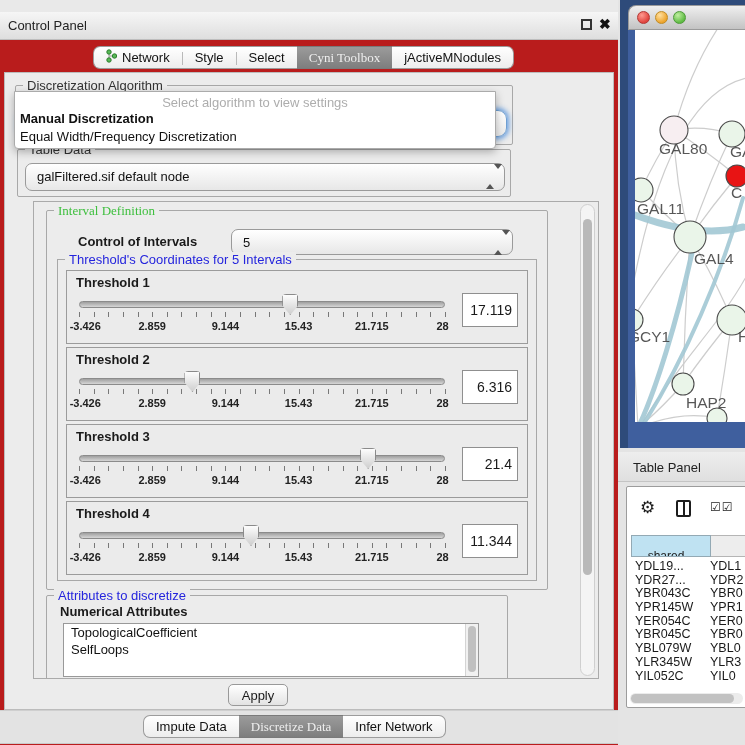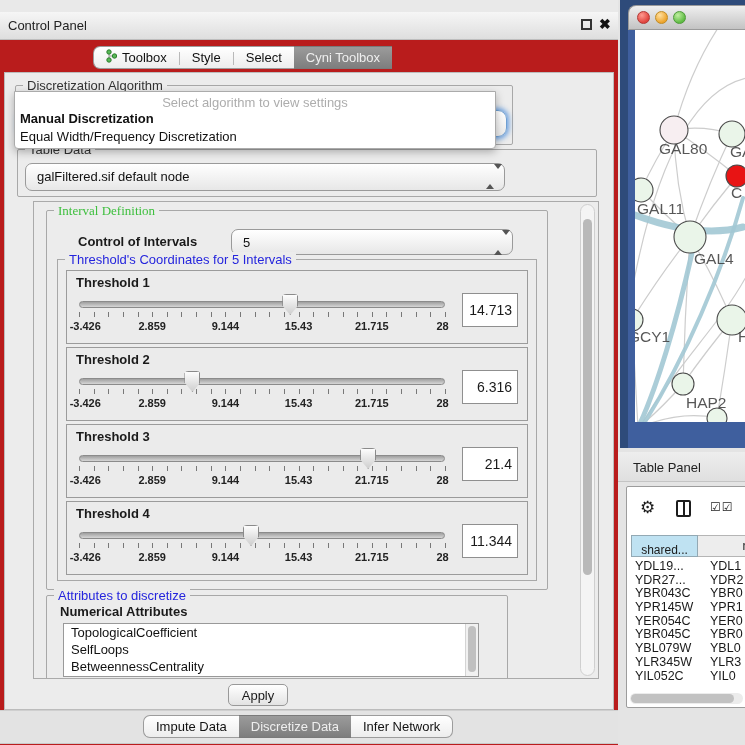--- a/index.html
+++ b/index.html
@@ -16,21 +16,21 @@
   .cp-close { position:absolute; left:599px; top:4px; font-size:14px; font-weight:bold; color:#111; }
 
   .tab-strip { position:absolute; display:flex; height:23px; }
   .top-strip { left:93px; top:34px; }
   .bottom-strip { left:143px; top:703px; }
   .tab { display:flex; align-items:center; gap:5px; padding:0 12px; height:23px;
     background:linear-gradient(#ffffff,#ededed); border-top:1px solid #9c9c9c; border-bottom:1px solid #9c9c9c;
     font-size:13px; color:#111; cursor:default; white-space:nowrap; }
   .tab.first { border-left:1px solid #9c9c9c; border-radius:7px 0 0 7px; }
   .tab.last { border-right:1px solid #9c9c9c; border-radius:0 7px 7px 0; }
-  .tab.sel { background:linear-gradient(#9b9b9b,#7e7e7e); color:#efefef; border-color:#7a7a7a; }
+  .tab.sel { background:linear-gradient(#9b9b9b,#7e7e7e); color:#efefef; border-color:#7a7a7a;font-family:Liberation Serif, serif; }
   .tabsep { width:1px; height:23px; border-top:1px solid #9c9c9c; border-bottom:1px solid #9c9c9c;
     background:linear-gradient(#fff,#ededed); }
   .tabsep::after { content:""; display:block; width:1px; height:13px; margin-top:5px; background:#b9b9b9; }
   .bottom-edge { position:absolute; left:0; top:731px; width:618px; height:1px; background:#c9c9c9; }
   .tabband { position:absolute; left:0; top:698px; width:618px; height:33px; background:#e3e3e3; border-top:1px solid #cfcfcf;}
 
   .cp-content { position:absolute; left:4px; top:60px; width:610px; height:638px;
     background:#ececec; border:1px solid #bcbcbc; }
 
   .group { position:absolute; border:1px solid #a8a8a8; border-radius:2px; }
@@ -44,21 +44,21 @@
     background:linear-gradient(#fff,#e9e9e9); border:1px solid #6f9fd2;
     box-shadow:0 0 5px 2px rgba(86,148,222,.85); z-index:1; }
 
   .popup { position:absolute; left:9px; top:18px; width:482px; height:58px; z-index:10;
     background:#fff; border:1px solid #ababab; border-radius:0 0 4px 4px;
     box-shadow:0 3px 8px rgba(0,0,0,.28); overflow:hidden; }
   .popup-prompt { text-align:center; color:#adadad; font-size:13px; padding-top:3px; height:18px; }
   .popup-item { padding:1px 5px; height:18px; font-size:13px; color:#111; }
   .popup-item.sel { font-weight:bold; }
 
-  .g-table { left:12px; top:76px; width:580px; height:48px; }
+  .g-table { left:12px; top:76px; width:494px; height:48px; }
   .combo { position:relative; background:linear-gradient(#ffffff,#e7e7e7); border:1px solid #9a9a9a;
     border-radius:7px; font-size:13px; color:#111; }
   .combo .val { position:absolute; left:11px; top:5px; white-space:nowrap; }
   .spinner { position:absolute; right:9px; top:5px; width:9px; }
   .spinner .up { width:0; height:0; border-left:4px solid transparent; border-right:4px solid transparent;
     border-bottom:5px solid #555; margin-bottom:3px; }
   .spinner .dn { width:0; height:0; border-left:4px solid transparent; border-right:4px solid transparent;
     border-top:5px solid #555; }
   .c-tabledata { position:absolute; left:7px; top:13px; width:480px; height:28px; }
 
@@ -118,21 +118,21 @@
   .tp-titlebar { position:absolute; left:0; top:452px; width:127px; height:30px;
     background:linear-gradient(#eeeeee,#dfdfdf); border-bottom:1px solid #c4c4c4; }
   .tp-title { position:absolute; left:15px; top:8px; font-size:13px; color:#222;text-align:center; }
   .tp-box { position:absolute; left:8px; top:486px; width:121px; height:222px;
     background:#fff; border:1px solid #9c9c9c; border-radius:2px; overflow:hidden; }
   .tp-gear { position:absolute; left:13px; top:10px; font-size:17px; color:#1d1d1d; }
   .tp-split { position:absolute; left:49px; top:13px; width:15px; height:17px; border:2px solid #1d1d1d; border-radius:2px; }
   .tp-split::after { content:""; position:absolute; left:4.5px; top:0; width:2px; height:13px; background:#1d1d1d; }
   .tp-checks { position:absolute; left:83px; top:13px; font-size:12px; color:#1d1d1d; letter-spacing:1px; }
   .tp-header { position:absolute; left:4px; top:48px; height:22px; display:flex; }
-  .tp-h1 { width:67px; background:#bfe2f2; border:1px solid #93a9b4; text-align:center; font-size:12px; padding-top:7px;
+  .tp-h1 { width:80px; background:#bfe2f2; border:1px solid #93a9b4; text-align:center; font-size:12px; padding-top:13px;
     overflow:hidden; white-space:nowrap; }
   .tp-h2 { width:120px; background:#ededed; border:1px solid #b5b5b5; border-left:none; text-align:center; font-size:12px; padding-top:3px; white-space:nowrap; }
   .tp-rows { position:absolute; left:4px; top:72px; right:0; }
   .tp-row { display:flex; height:13.7px; font-size:12.5px; }
   .tp-c1 { width:74px; padding-left:4px; white-space:nowrap; overflow:hidden; }
   .tp-c2 { padding-left:5px; white-space:nowrap; }
   .tp-hscroll { position:absolute; left:3px; right:3px; bottom:3px; height:11px; background:#ececec; border-radius:6px; }
   .tp-hscroll .thumb { position:absolute; left:1px; top:1px; width:103px; height:9px; background:#c2c2c2; border-radius:5px; }
 </style>
 </head>
@@ -149,32 +149,35 @@
 
     <div class="tab-strip top-strip">
         <div class="tab first">
           <span><svg width="11" height="14" viewBox="0 0 11 14">
               <line x1="3" y1="3" x2="3" y2="11" stroke="#9c9c9c"></line>
               <line x1="3" y1="7" x2="8" y2="7" stroke="#9c9c9c"></line>
               <circle cx="3" cy="3" r="2.2" fill="#57b957" stroke="#2e7d2e"></circle>
               <circle cx="3" cy="11" r="2.2" fill="#57b957" stroke="#2e7d2e"></circle>
               <circle cx="8.5" cy="7" r="2.2" fill="#57b957" stroke="#2e7d2e"></circle>
             </svg></span>
-          <span>Toolbox</span>
+          <span>Network</span>
         </div>
         <div class="tabsep"></div>
         <div class="tab">
           <span>Style</span>
         </div>
         <div class="tabsep"></div>
         <div class="tab">
           <span>Select</span>
         </div>
         <div class="tab sel">
           <span>Cyni Toolbox</span>
+        </div>
+        <div class="tab last">
+          <span>jActiveMNodules</span>
         </div>
       </div>
 
     <div class="cp-content">
 
       <div class="group g-algo">
         <span class="legend plain">Discretization Algorithm</span>
       </div>
       <div class="combo-under"></div>
       <div class="popup">
@@ -237,21 +240,21 @@
                       <div class="tick" style="left: 100%;"></div>
                       <div class="tlabel" style="left: 0%; transform: translateX(-30%);">-3.426</div>
                       <div class="tlabel" style="left: 20%;">2.859</div>
                       <div class="tlabel" style="left: 40%;">9.144</div>
                       <div class="tlabel" style="left: 60%;">15.43</div>
                       <div class="tlabel" style="left: 80%;">21.715</div>
                       <div class="tlabel" style="left: 100%; transform: translateX(-70%);">28</div>
                       <div class="handle" style="left: 57.7197%;"></div>
                     </div>
                   </div>
-                  <div class="th-value">14.713</div>
+                  <div class="th-value">17.119</div>
                 </div>
                 <div class="th-panel">
                   <div class="th-label">Threshold 2</div>
                   <div class="th-sliderzone">
                     <div class="th-zone">
                       <div class="th-track"></div>
                       <div class="tick" style="left: 0%;"></div>
                       <div class="tick" style="left: 4%;"></div>
                       <div class="tick" style="left: 8%;"></div>
                       <div class="tick" style="left: 12%;"></div>
@@ -376,21 +379,20 @@
           </div>
         </div>
 
         <div class="group g-attrs">
           <span class="legend blue">Attributes to discretize</span>
           <div class="attrs-title">Numerical Attributes</div>
           <div class="attr-list">
             <div id="attr-items">
                 <div class="attr-item">TopologicalCoefficient</div>
                 <div class="attr-item">SelfLoops</div>
-                <div class="attr-item">BetweennessCentrality</div>
               </div>
             <div class="attr-scroll">
                 <div class="thumb"></div>
               </div>
           </div>
         </div>
 
         <div class="vscroll">
             <div class="thumb"></div>
           </div>

